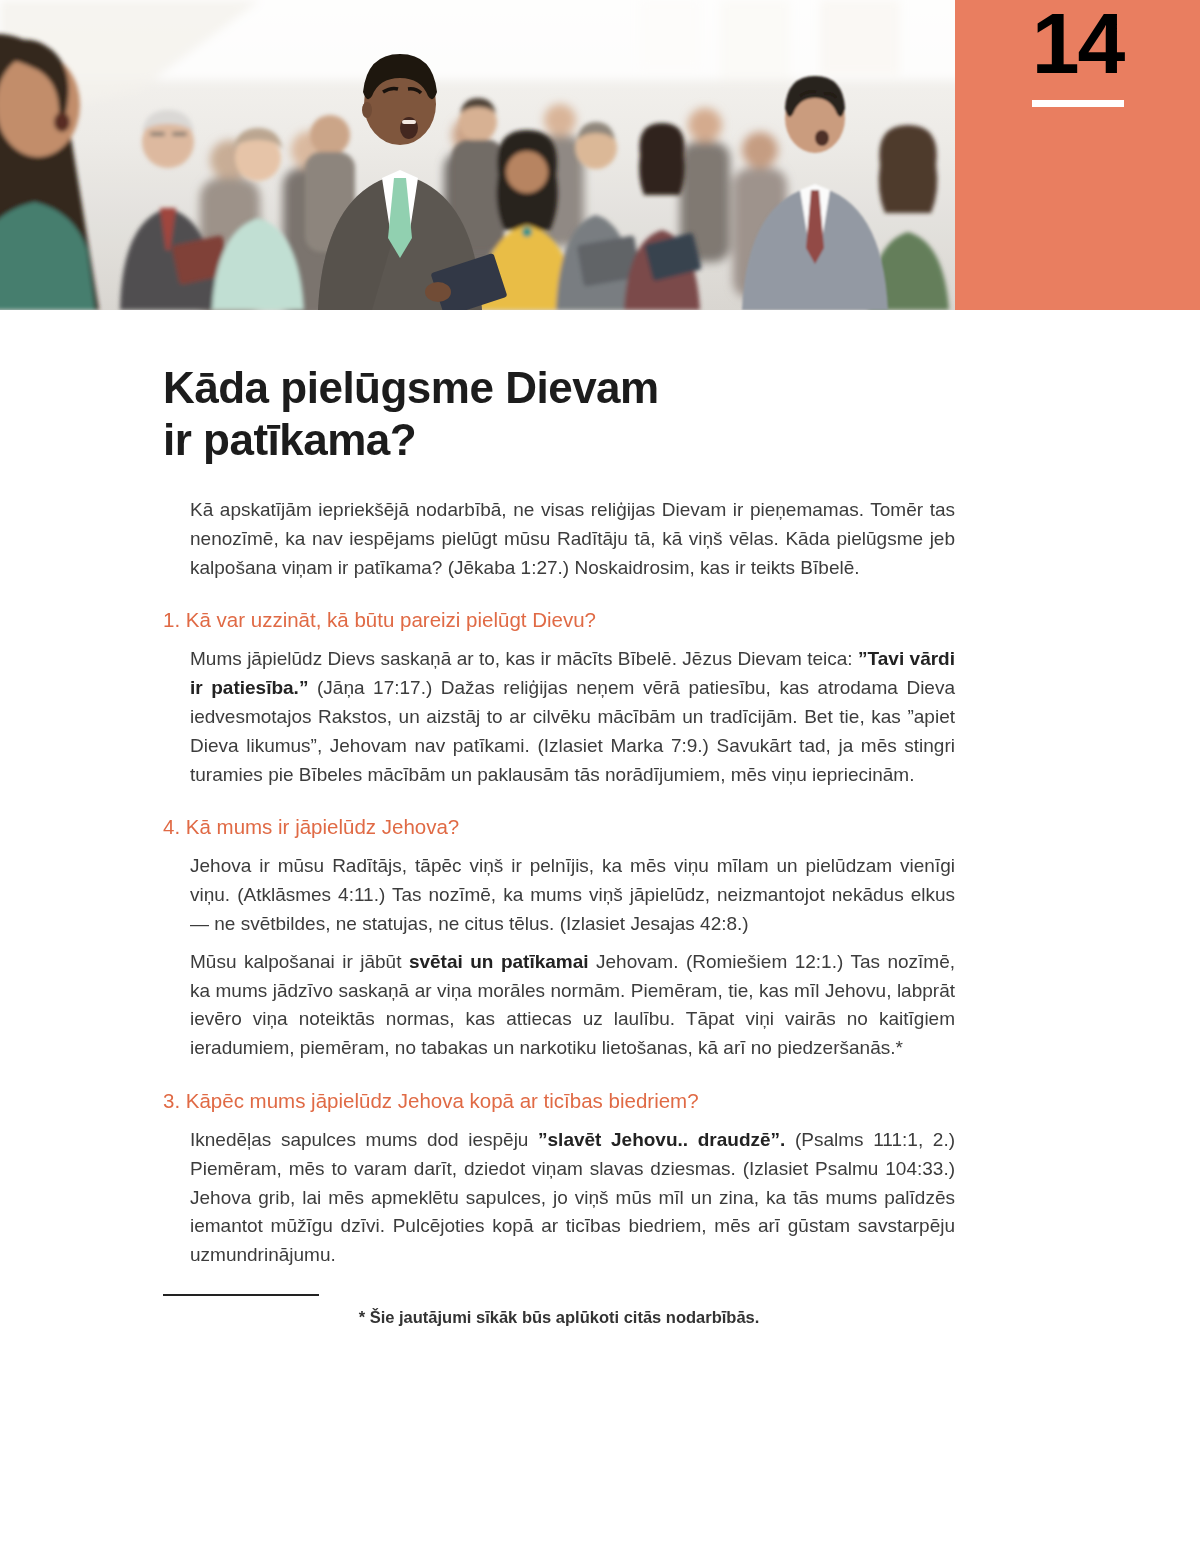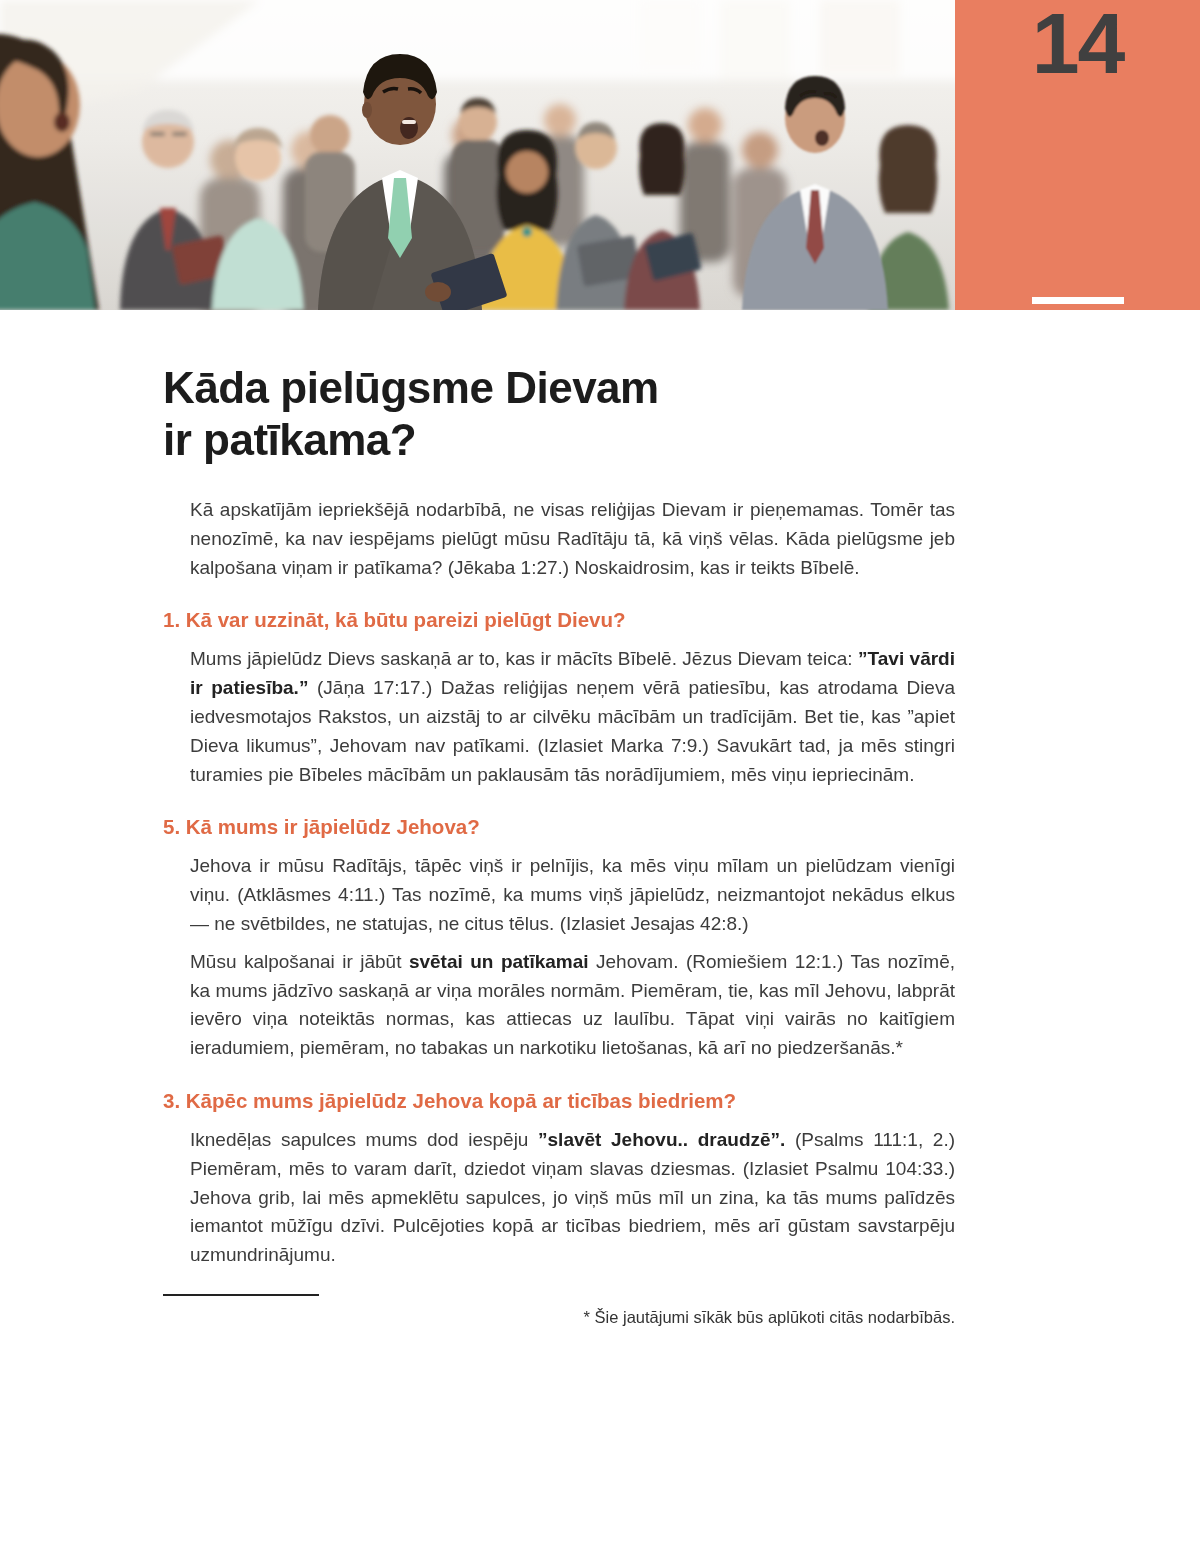--- a/index.html
+++ b/index.html
@@ -10,44 +10,44 @@
   *{margin:0;padding:0;box-sizing:border-box;}
   html,body{background:#ffffff;}
   .page{
     width:1200px;height:1543px;background:#ffffff;position:relative;overflow:hidden;
     font-family:"Liberation Sans", sans-serif;color:var(--body);
   }
   .hero{display:flex;height:310px;width:100%;}
   .hero-photo{width:955px;height:310px;overflow:hidden;flex:0 0 auto;background:#e8e6e2;}
   .hero-photo svg{display:block;}
   .chapter-box{
-    flex:1 1 auto;background:var(--accent);color:#404040;
-    display:flex;flex-direction:column;align-items:center;justify-content:space-between;
+    flex:1 1 auto;background:var(--accent);color:#000000;
+    display:flex;flex-direction:column;align-items:center;justify-content:flex-start;
     padding-bottom:6px;
   }
   .chapter-number{font-size:86px;font-weight:700;line-height:1;letter-spacing:-2px;}
   .chapter-rule{width:92px;height:7px;background:#ffffff;margin-top:14px;}
   .content{padding:52px 245px 0 163px;}
   .title{
     font-size:44px;line-height:1.18;font-weight:700;color:#1c1c1c;
     white-space:pre-line;letter-spacing:-0.5px;
   }
   .body-para{
     font-size:19px;line-height:1.52;color:var(--body);
     text-align:justify;margin:0 0 9px 27px;
   }
   .body-para strong{font-weight:700;color:#222;}
   .intro{margin-top:30px;}
   .section-heading{
-    font-size:20.5px;font-weight:700;color:var(--heading);
+    font-size:20.5px;font-weight:400;color:var(--heading);
     margin:25px 0 12px 0;line-height:1.25;
   }
   .footnote{margin-top:24px;}
   .footnote-rule{width:156px;height:2px;background:#222;margin-bottom:10px;}
-  .footnote-text{font-size:16.5px;color:#333;line-height:1.4;text-align:right;}
+  .footnote-text{font-size:16.5px;color:#333;line-height:1.4;text-align:center;font-weight:bold;}
 </style>
 </head>
 <body>
 
 <div class="page">
 
   <header class="hero">
     <div class="hero-photo">
       <svg width="955" height="310" viewBox="0 0 955 310" preserveAspectRatio="xMidYMid slice" aria-hidden="true">
         <defs>
@@ -163,21 +163,21 @@
   </header>
 
   <main class="content">
     <h1 class="title">Kāda pielūgsme Dievam
 ir patīkama?</h1>
     <p class="body-para intro">Kā apskatījām iepriekšējā nodarbībā, ne visas reliģijas Dievam ir pieņemamas. Tomēr tas nenozīmē, ka nav iespējams pielūgt mūsu Radītāju tā, kā viņš vēlas. Kāda pielūgsme jeb kalpošana viņam ir patīkama? (Jēkaba 1:27.) Noskaidrosim, kas ir teikts Bībelē.</p>
 
     <div id="sections">
         <h2 class="section-heading">1. Kā var uzzināt, kā būtu pareizi pielūgt Dievu?</h2>
         <p class="body-para"><span>Mums jāpielūdz Dievs saskaņā ar to, kas ir mācīts Bībelē. Jēzus Dievam teica: </span><strong>”Tavi vārdi ir patiesība.”</strong><span> (Jāņa 17:17.) Dažas reliģijas neņem vērā patiesību, kas atrodama Dieva iedvesmotajos Rakstos, un aizstāj to ar cilvēku mācībām un tradīcijām. Bet tie, kas ”apiet Dieva likumus”, Jehovam nav patīkami. (Izlasiet Marka 7:9.) Savukārt tad, ja mēs stingri turamies pie Bībeles mācībām un paklausām tās norādījumiem, mēs viņu iepriecinām.</span></p>
-        <h2 class="section-heading">5. Kā mums ir jāpielūdz Jehova?</h2>
+        <h2 class="section-heading">4. Kā mums ir jāpielūdz Jehova?</h2>
         <p class="body-para"><span>Jehova ir mūsu Radītājs, tāpēc viņš ir pelnījis, ka mēs viņu mīlam un pielūdzam vienīgi viņu. (Atklāsmes 4:11.) Tas nozīmē, ka mums viņš jāpielūdz, neizmantojot nekādus elkus — ne svētbildes, ne statujas, ne citus tēlus. (Izlasiet Jesajas 42:8.)</span></p>
         <p class="body-para"><span>Mūsu kalpošanai ir jābūt </span><strong>svētai un patīkamai</strong><span> Jehovam. (Romiešiem 12:1.) Tas nozīmē, ka mums jādzīvo saskaņā ar viņa morāles normām. Piemēram, tie, kas mīl Jehovu, labprāt ievēro viņa noteiktās normas, kas attiecas uz laulību. Tāpat viņi vairās no kaitīgiem ieradumiem, piemēram, no tabakas un narkotiku lietošanas, kā arī no piedzeršanās.*</span></p>
         <h2 class="section-heading">3. Kāpēc mums jāpielūdz Jehova kopā ar ticības biedriem?</h2>
         <p class="body-para"><span>Iknedēļas sapulces mums dod iespēju </span><strong>”slavēt Jehovu.. draudzē”.</strong><span> (Psalms 111:1, 2.) Piemēram, mēs to varam darīt, dziedot viņam slavas dziesmas. (Izlasiet Psalmu 104:33.) Jehova grib, lai mēs apmeklētu sapulces, jo viņš mūs mīl un zina, ka tās mums palīdzēs iemantot mūžīgu dzīvi. Pulcējoties kopā ar ticības biedriem, mēs arī gūstam savstarpēju uzmundrinājumu.</span></p>
       </div>
 
     <div class="footnote">
       <div class="footnote-rule"></div>
       <p class="footnote-text">* Šie jautājumi sīkāk būs aplūkoti citās nodarbībās.</p>
     </div>

